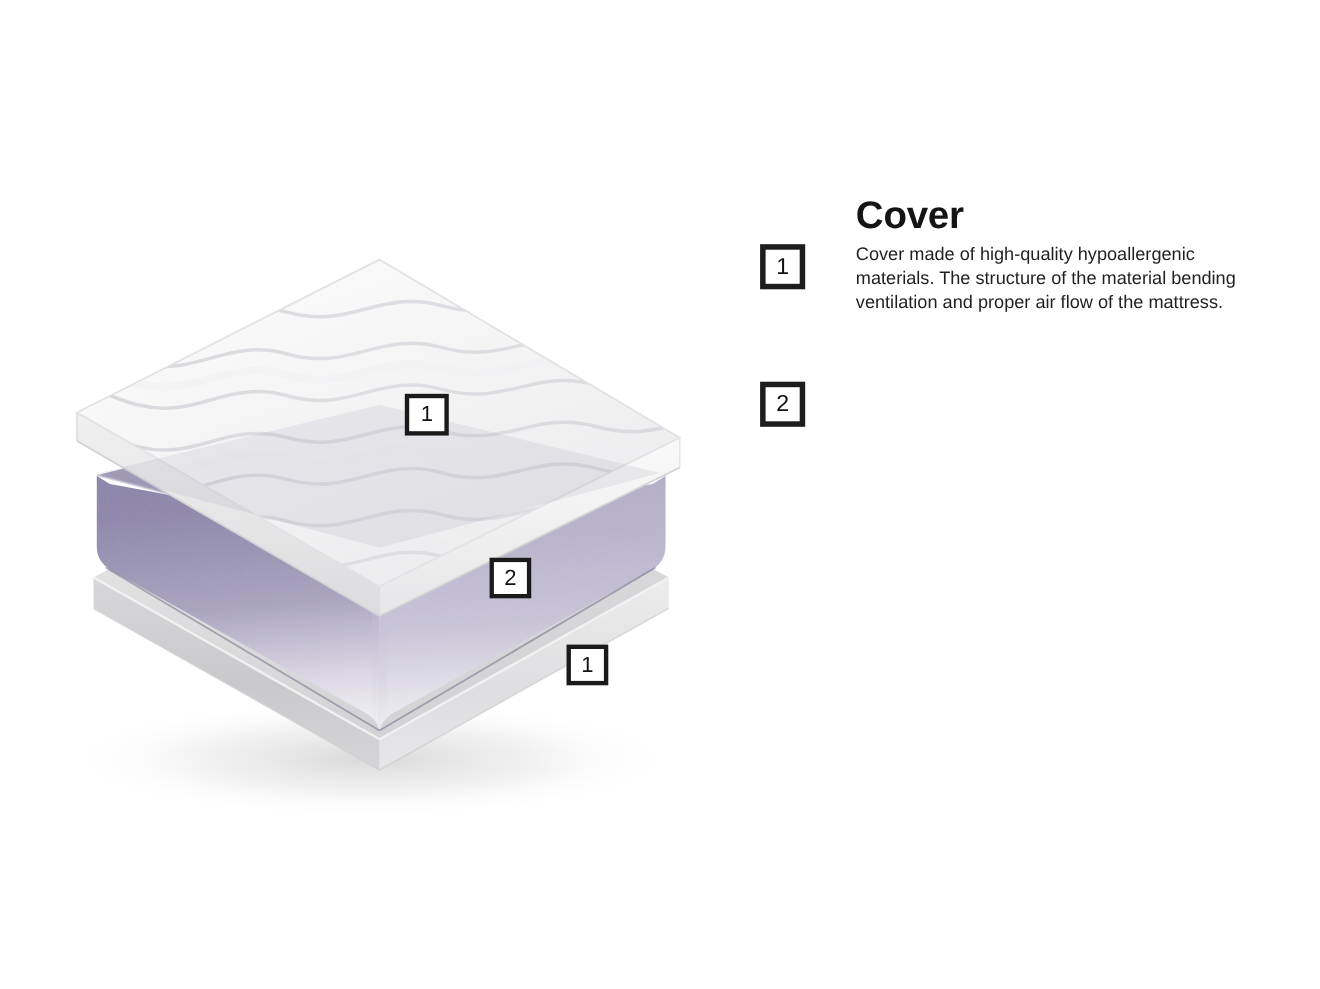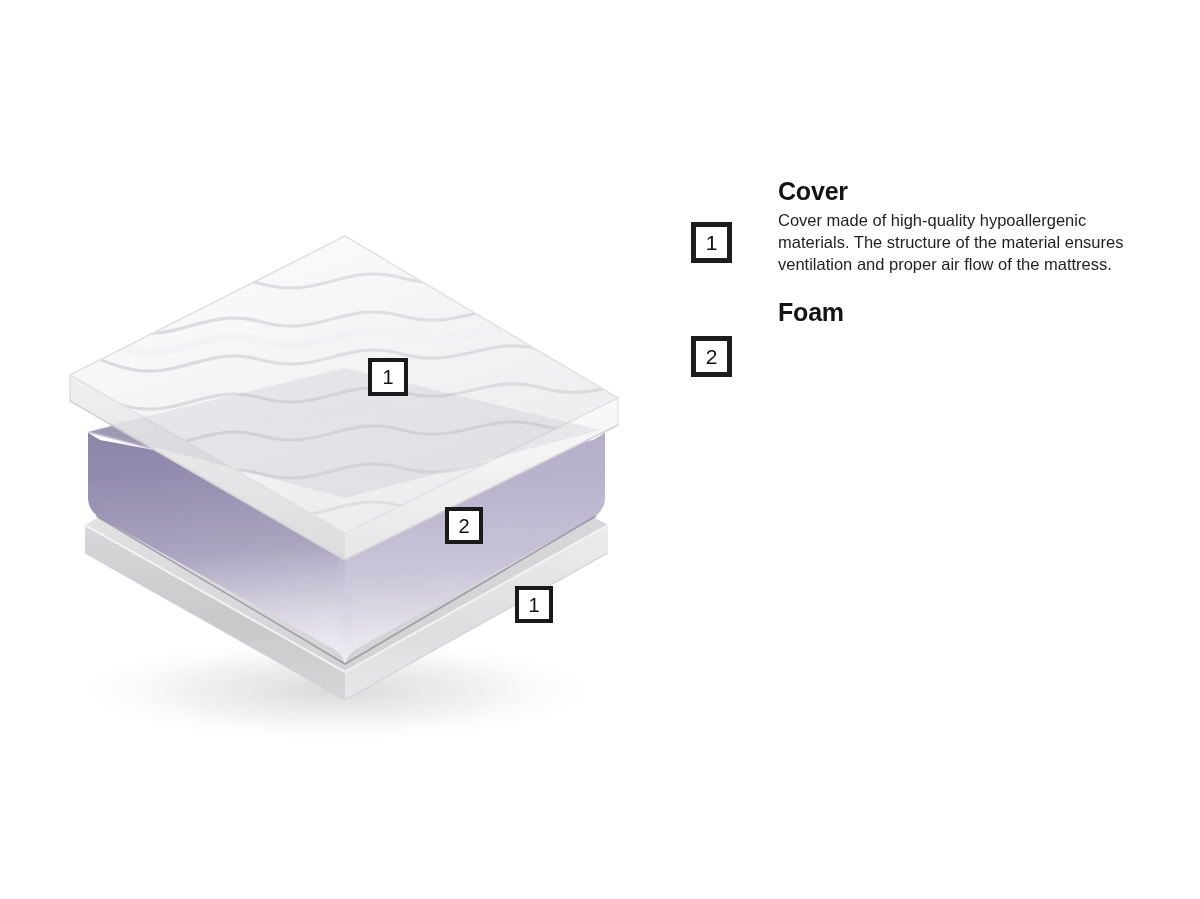--- a/index.html
+++ b/index.html
@@ -79,21 +79,21 @@
     line-height: 1;
     color: #101010;
   }
   #legend-entry-cover .legend-badge { top: 44px; }
   #legend-entry-foam  .legend-badge { top: 37px; }
 
   .legend-text {
     margin-left: 90px;
   }
   .legend-title {
-    font-size: 25px;
+    font-size: 35px;
     font-weight: bold;
     line-height: 1.05;
     letter-spacing: -0.2px;
     color: #141414;
     margin: 0 0 6px 0;
   }
   .legend-desc {
     font-size: 16.5px;
     line-height: 1.33;
     color: #1f1f1f;
@@ -265,24 +265,23 @@
   <div class="callout" id="callout-foam-art">2</div>
   <div class="callout" id="callout-base-art">1</div>
 </div>
 
 <div id="legend">
 
   <div class="legend-entry" id="legend-entry-cover">
     <div class="legend-badge">1</div>
     <div class="legend-text">
       <h2 class="legend-title">Cover</h2>
-      <p class="legend-desc">Cover made of high-quality hypoallergenic materials. The structure of the material ensures ventilation and proper air flow of the mattress.</p>
+      <p class="legend-desc">Cover made of high-quality hypoallergenic materials. The structure of the material bending ventilation and proper air flow of the mattress.</p>
     </div>
   </div>
 
   <div class="legend-entry" id="legend-entry-foam">
     <div class="legend-badge">2</div>
     <div class="legend-text">
-      <h2 class="legend-title">Foam</h2>
     </div>
   </div>
 
 </div>
 
 </body></html>

